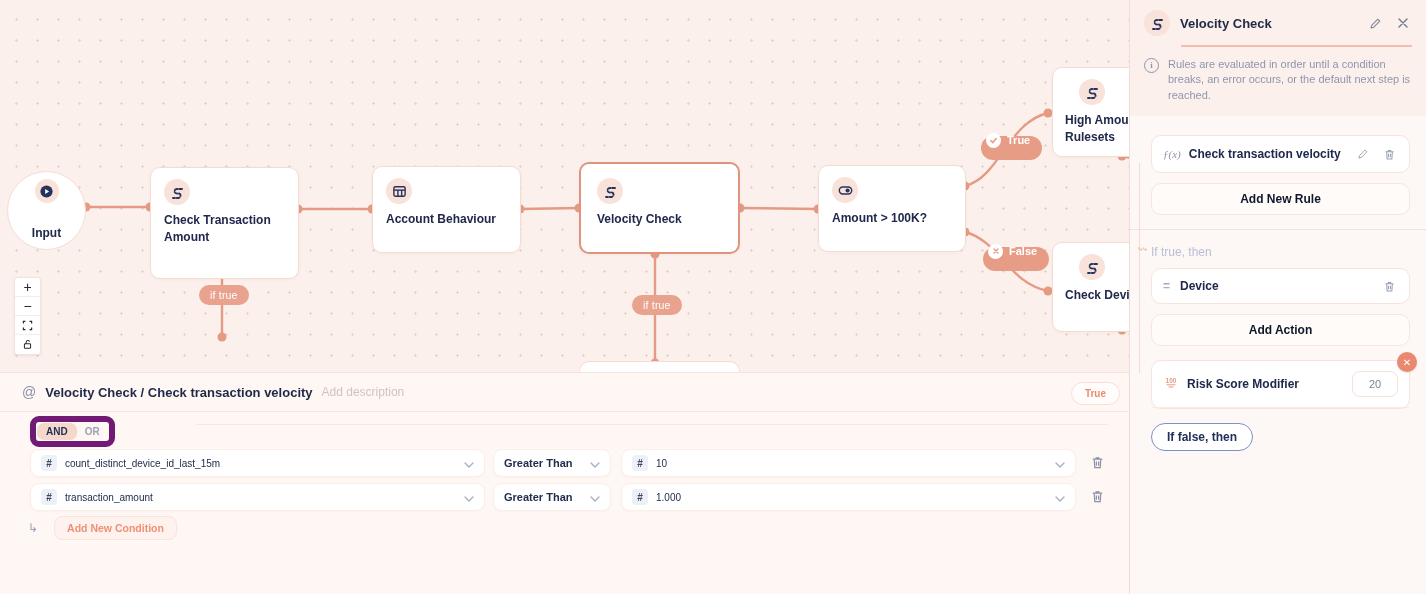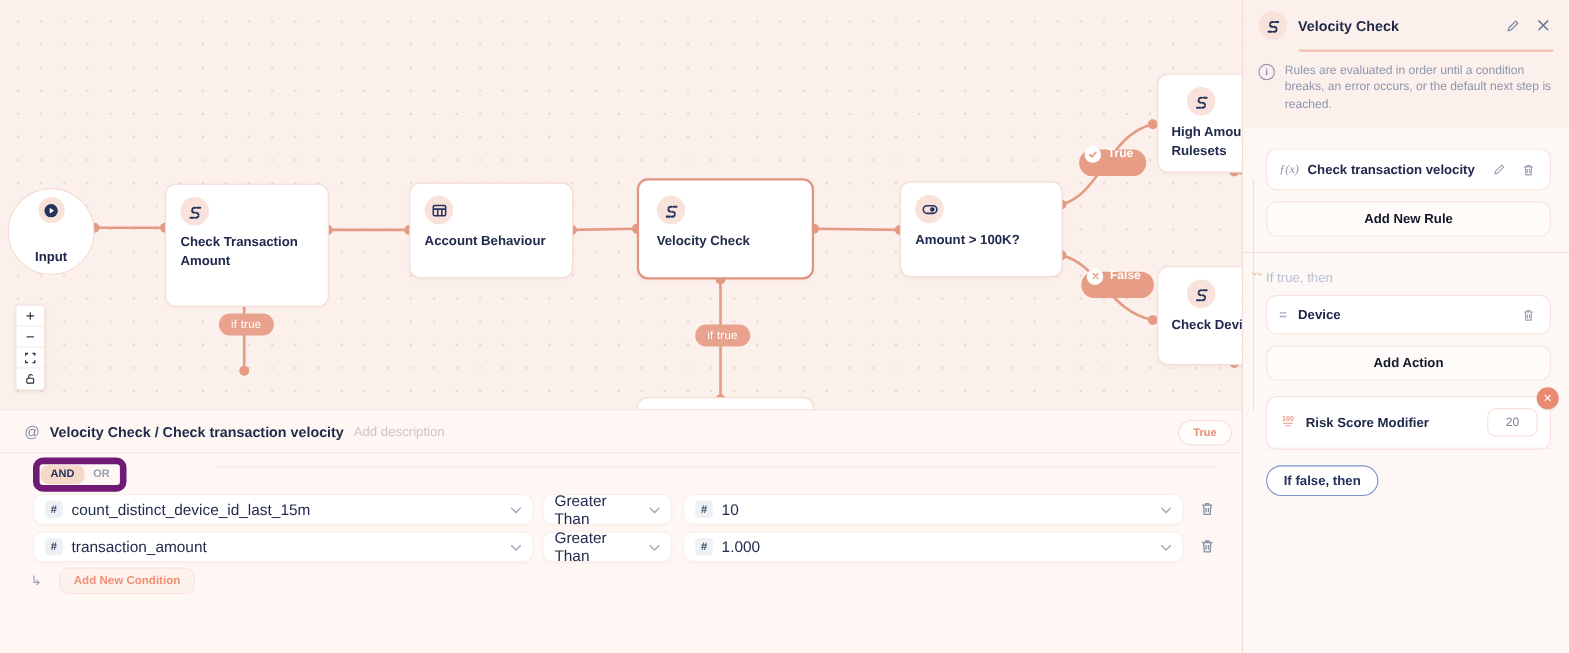--- a/index.html
+++ b/index.html
@@ -67,22 +67,22 @@
     border-radius:7px; padding:3px 9px; cursor:pointer; }
   .logic-or { color:#9aa0b5; font-size:10px; font-weight:700; padding:3px 8px; cursor:pointer; }
   .group-line { position:absolute; left:196px; top:51px; width:912px; height:1px; background:#f7e7e0; }
 
   .cond-row { position:absolute; left:0; top:0; width:100%; height:28px; }
   .pill-field { position:absolute; height:28px; background:#fff; border:1px solid #fbeee9;
     border-radius:9px; display:flex; align-items:center; padding:0 10px; gap:8px;
     box-shadow:0 1px 2px rgba(190,140,120,.05); cursor:pointer; }
   .hash-chip { width:16px; height:16px; background:#edf0f4; color:#3c4768; border-radius:4px;
     font-size:10px; font-weight:700; display:flex; align-items:center; justify-content:center; }
-  .field-text { font-size:14px; color:#222c4e; }
-  .op-text { font-size:14px; font-weight:400; color:#222c4e; }
+  .field-text { font-size:10px; color:#222c4e; }
+  .op-text { font-size:11px; font-weight:700; color:#222c4e; }
   .chev { margin-left:auto; }
   .trash-btn { position:absolute; cursor:pointer; width:16px; height:16px; }
 
   .add-cond-row { position:absolute; left:28px; top:143px; display:flex; align-items:center; gap:16px; }
   .return-arrow { color:#9aa0b5; font-size:12px; }
   .add-cond-btn { font-size:10.5px; font-weight:700; color:#ef9077; background:#fdf2ed;
     border:1px solid #fae4dc; border-radius:8px; padding:5px 12px; cursor:pointer;
     font-family:"Liberation Sans",sans-serif; }
 
   

